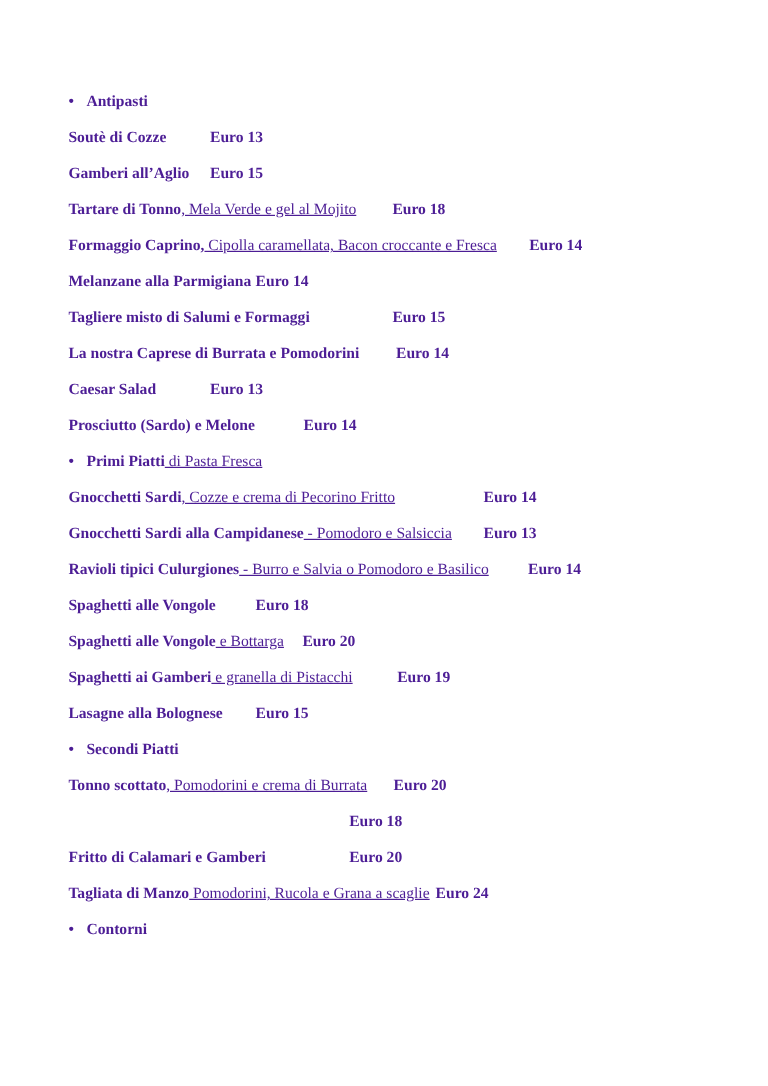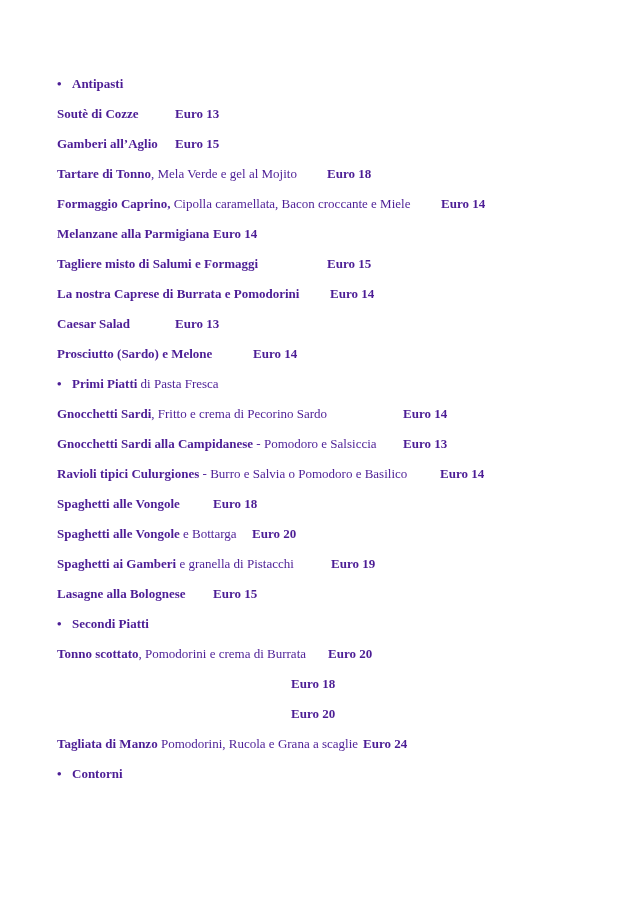--- a/index.html
+++ b/index.html
@@ -20,55 +20,55 @@
     overflow: hidden;
   }
   .row {
     position: relative;
     height: 30px;
     line-height: 30px;
     padding-left: 57px;
     white-space: nowrap;
   }
   .bold { font-weight: bold; }
-  .reg  { font-weight: normal; }
+  .reg  { font-weight: normal; text-decoration: underline; }
   .bullet {
     display: inline-block;
     width: 15px;
     font-weight: bold;
   }
   .price {
     position: absolute;
     top: 0;
     font-weight: bold;
   }
 </style>
 </head>
 <body>
 
 <main class="page">
   <div id="menu-rows">
       <div class="row"><span class="bullet">•</span><span class="bold">Antipasti</span></div>
       <div class="row"><span class="bold">Soutè di Cozze</span><span class="price" style="left: 175px;">Euro 13</span></div>
       <div class="row"><span class="bold">Gamberi all’Aglio</span><span class="price" style="left: 175px;">Euro 15</span></div>
       <div class="row"><span class="bold">Tartare di Tonno</span><span class="reg">, Mela Verde e gel al Mojito</span><span class="price" style="left: 327px;">Euro 18</span></div>
-      <div class="row"><span class="bold">Formaggio Caprino,</span><span class="reg"> Cipolla caramellata, Bacon croccante e Miele</span><span class="price" style="left: 441px;">Euro 14</span></div>
+      <div class="row"><span class="bold">Formaggio Caprino,</span><span class="reg"> Cipolla caramellata, Bacon croccante e Fresca</span><span class="price" style="left: 441px;">Euro 14</span></div>
       <div class="row"><span class="bold">Melanzane alla Parmigiana</span><span class="price" style="left: 213px;">Euro 14</span></div>
       <div class="row"><span class="bold">Tagliere misto di Salumi e Formaggi</span><span class="price" style="left: 327px;">Euro 15</span></div>
       <div class="row"><span class="bold">La nostra Caprese di Burrata e Pomodorini</span><span class="price" style="left: 330px;">Euro 14</span></div>
       <div class="row"><span class="bold">Caesar Salad</span><span class="price" style="left: 175px;">Euro 13</span></div>
       <div class="row"><span class="bold">Prosciutto (Sardo) e Melone</span><span class="price" style="left: 253px;">Euro 14</span></div>
       <div class="row"><span class="bullet">•</span><span class="bold">Primi Piatti</span><span class="reg"> di Pasta Fresca</span></div>
-      <div class="row"><span class="bold">Gnocchetti Sardi</span><span class="reg">, Fritto e crema di Pecorino Sardo</span><span class="price" style="left: 403px;">Euro 14</span></div>
+      <div class="row"><span class="bold">Gnocchetti Sardi</span><span class="reg">, Cozze e crema di Pecorino Fritto</span><span class="price" style="left: 403px;">Euro 14</span></div>
       <div class="row"><span class="bold">Gnocchetti Sardi alla Campidanese</span><span class="reg"> - Pomodoro e Salsiccia</span><span class="price" style="left: 403px;">Euro 13</span></div>
       <div class="row"><span class="bold">Ravioli tipici Culurgiones</span><span class="reg"> - Burro e Salvia o Pomodoro e Basilico</span><span class="price" style="left: 440px;">Euro 14</span></div>
       <div class="row"><span class="bold">Spaghetti alle Vongole</span><span class="price" style="left: 213px;">Euro 18</span></div>
       <div class="row"><span class="bold">Spaghetti alle Vongole</span><span class="reg"> e Bottarga</span><span class="price" style="left: 252px;">Euro 20</span></div>
       <div class="row"><span class="bold">Spaghetti ai Gamberi</span><span class="reg"> e granella di Pistacchi</span><span class="price" style="left: 331px;">Euro 19</span></div>
       <div class="row"><span class="bold">Lasagne alla Bolognese</span><span class="price" style="left: 213px;">Euro 15</span></div>
       <div class="row"><span class="bullet">•</span><span class="bold">Secondi Piatti</span></div>
       <div class="row"><span class="bold">Tonno scottato</span><span class="reg">, Pomodorini e crema di Burrata</span><span class="price" style="left: 328px;">Euro 20</span></div>
       <div class="row"><span class="price" style="left: 291px;">Euro 18</span></div>
-      <div class="row"><span class="price" style="left: 291px;">Euro 20</span></div>
+      <div class="row"><span class="bold">Fritto di Calamari e Gamberi</span><span class="price" style="left: 291px;">Euro 20</span></div>
       <div class="row"><span class="bold">Tagliata di Manzo</span><span class="reg"> Pomodorini, Rucola e Grana a scaglie</span><span class="price" style="left: 363px;">Euro 24</span></div>
       <div class="row"><span class="bullet">•</span><span class="bold">Contorni</span></div>
     </div>
 </main>
 
 </body></html>

